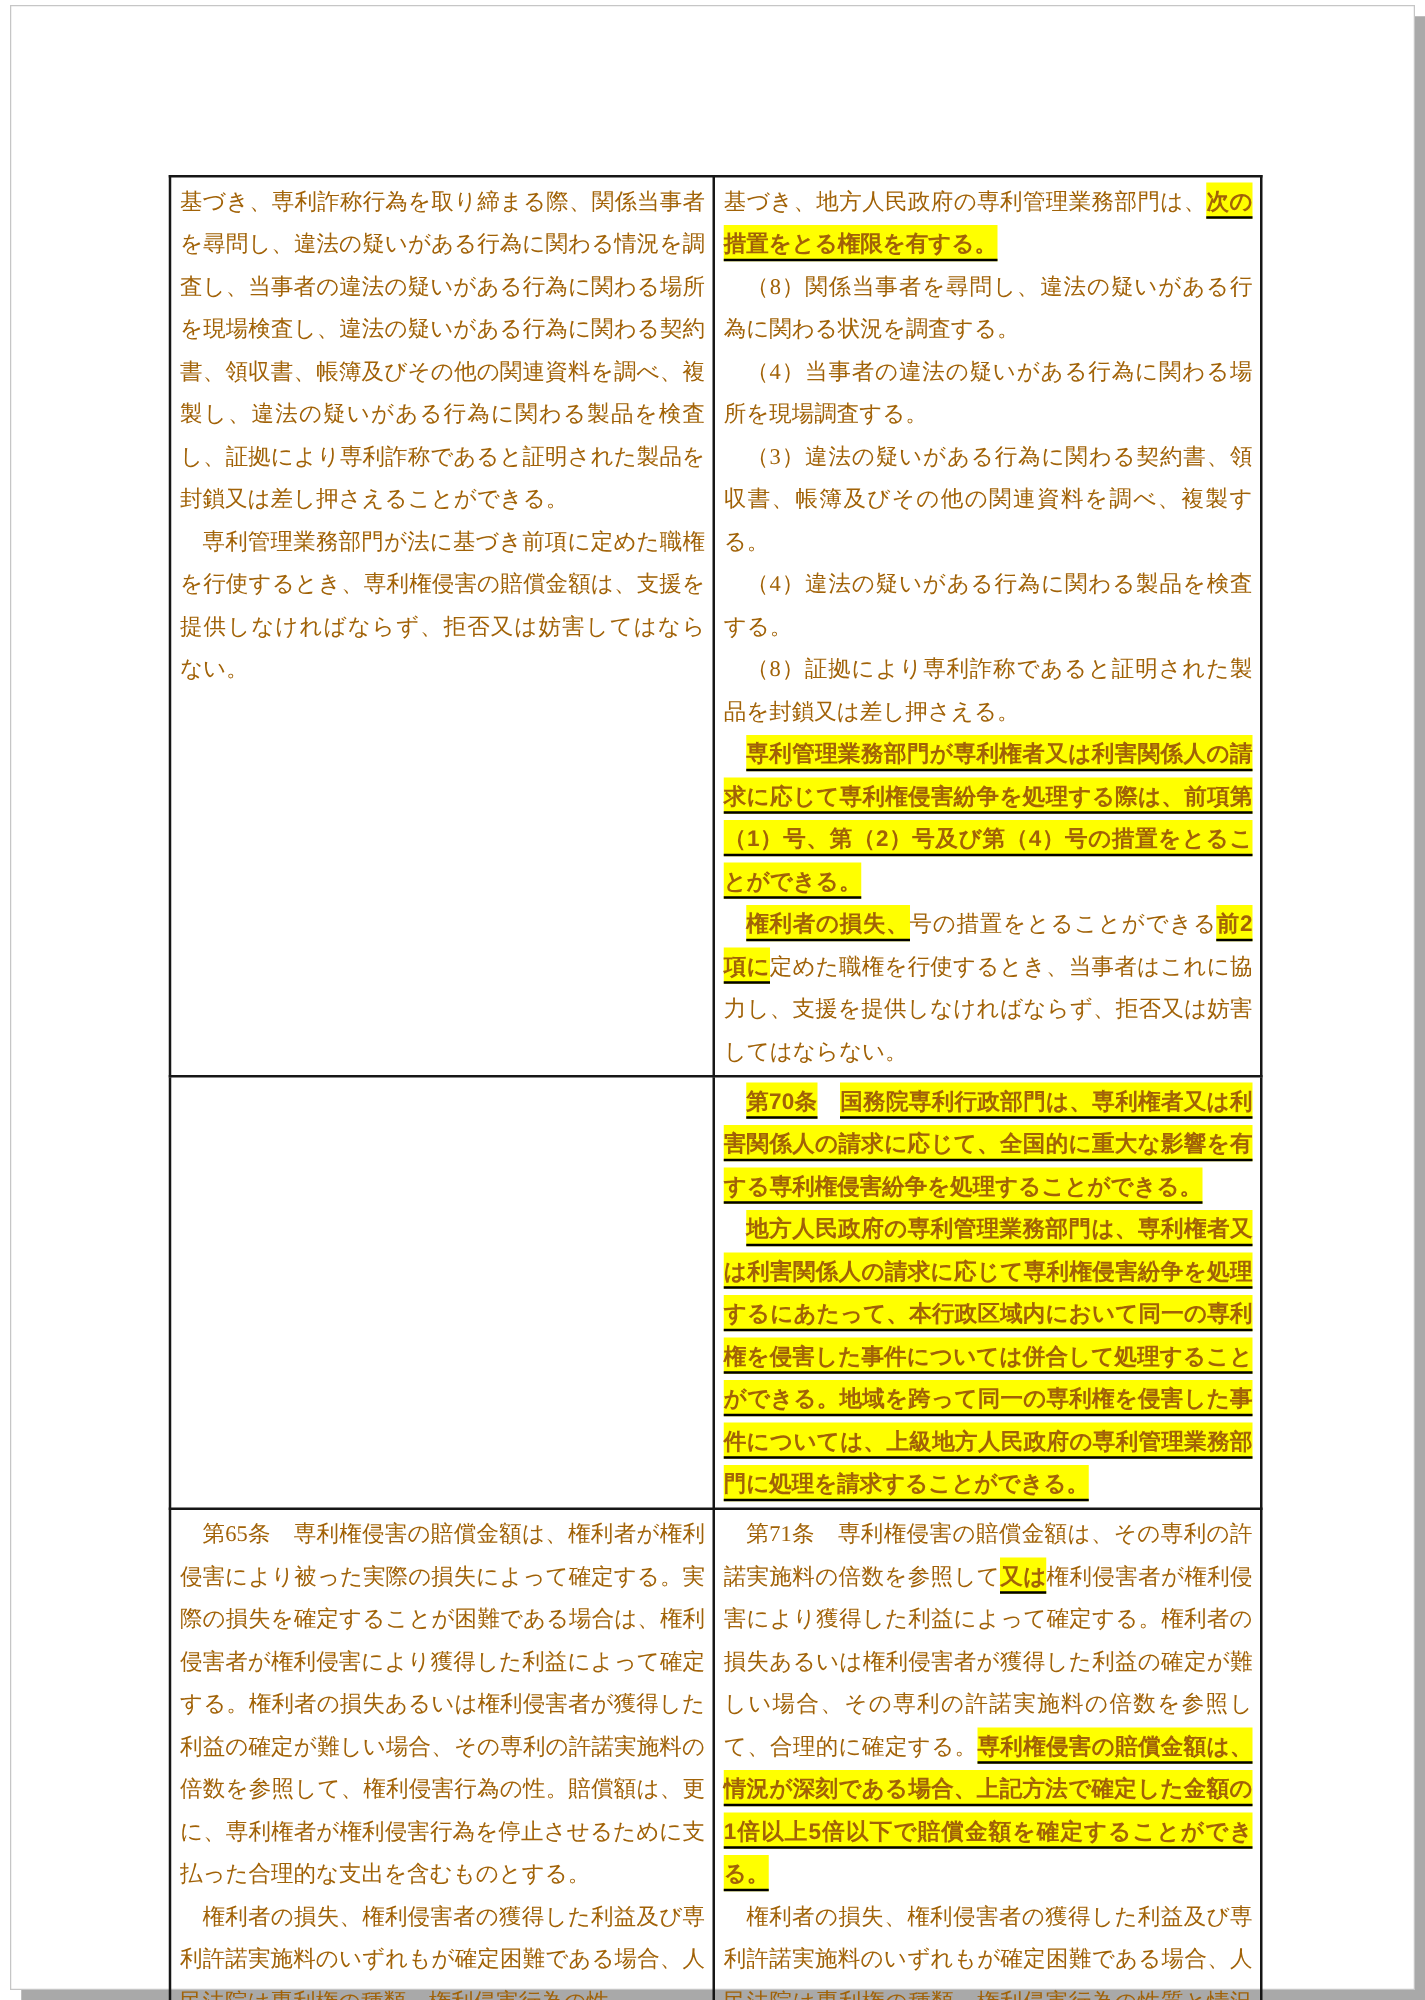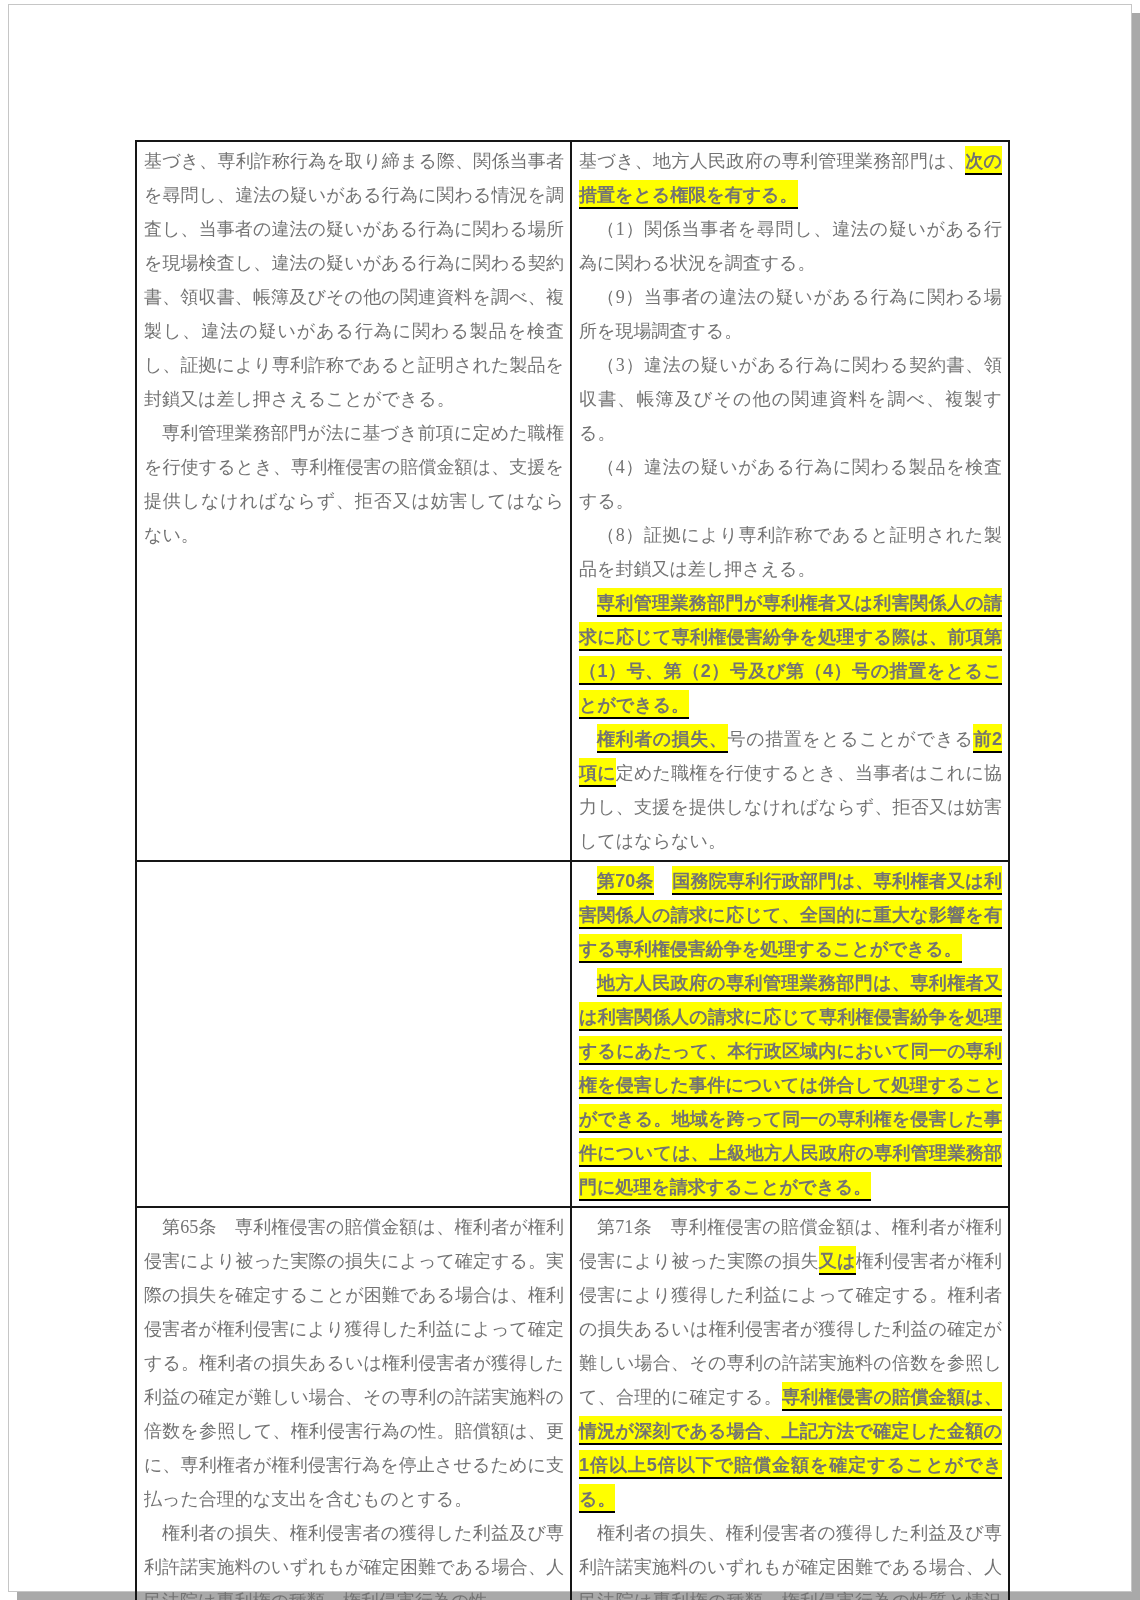--- a/index.html
+++ b/index.html
@@ -31,21 +31,21 @@
     width: 873px;
     border-collapse: collapse;
     table-layout: fixed;
   }
   .cmp-table col.col-left  { width: 435px; }
   .cmp-table col.col-right { width: 438px; }
   .cmp-table td {
     border: 2px solid #161616;
     vertical-align: top;
     padding: 2px 6px 2px 7px;
-    color: #737373;
+    color: #a16207;
     font-size: 18px;
     line-height: 34px;
     text-align: justify;
     overflow: hidden;
     margin-left: 18px;
   }
   .cmp-table tr:nth-child(1) td { height: 612px; }
   .cmp-table tr:nth-child(2) td { height: 296px; }
   .cmp-table tr:nth-child(3) td { height: 370px; }
   p.para {
@@ -75,41 +75,41 @@
       <col class="col-right">
     </colgroup>
     <tbody id="table-body">
         <tr>
           <td>
             <p class="para"><span class="plain">基づき、専利詐称行為を取り締まる際、関係当事者を尋問し、違法の疑いがある行為に関わる情況を調査し、当事者の違法の疑いがある行為に関わる場所を現場検査し、違法の疑いがある行為に関わる契約書、領収書、帳簿及びその他の関連資料を調べ、複製し、違法の疑いがある行為に関わる製品を検査し、証拠により専利詐称であると証明された製品を封鎖又は差し押さえることができる。</span></p>
             <p class="para indent"><span class="plain">専利管理業務部門が法に基づき前項に定めた職権を行使するとき、専利権侵害の賠償金額は、支援を提供しなければならず、拒否又は妨害してはならない。</span></p>
           </td>
           <td>
             <p class="para"><span class="plain">基づき、地方人民政府の専利管理業務部門は、</span><span class="hl">次の措置をとる権限を有する。</span></p>
-            <p class="para indent"><span class="plain">（1）関係当事者を尋問し、違法の疑いがある行為に関わる状況を調査する。</span></p>
-            <p class="para indent"><span class="plain">（9）当事者の違法の疑いがある行為に関わる場所を現場調査する。</span></p>
+            <p class="para indent"><span class="plain">（8）関係当事者を尋問し、違法の疑いがある行為に関わる状況を調査する。</span></p>
+            <p class="para indent"><span class="plain">（4）当事者の違法の疑いがある行為に関わる場所を現場調査する。</span></p>
             <p class="para indent"><span class="plain">（3）違法の疑いがある行為に関わる契約書、領収書、帳簿及びその他の関連資料を調べ、複製する。</span></p>
             <p class="para indent"><span class="plain">（4）違法の疑いがある行為に関わる製品を検査する。</span></p>
             <p class="para indent"><span class="plain">（8）証拠により専利詐称であると証明された製品を封鎖又は差し押さえる。</span></p>
             <p class="para indent"><span class="hl">専利管理業務部門が専利権者又は利害関係人の請求に応じて専利権侵害紛争を処理する際は、前項第（1）号、第（2）号及び第（4）号の措置をとることができる。</span></p>
             <p class="para indent"><span class="hl">権利者の損失、</span><span class="plain">号の措置をとることができる</span><span class="hl">前2項に</span><span class="plain">定めた職権を行使するとき、当事者はこれに協力し、支援を提供しなければならず、拒否又は妨害してはならない。</span></p>
           </td>
         </tr>
         <tr>
           <td></td>
           <td>
             <p class="para indent"><span class="hl">第70条</span><span class="plain">　</span><span class="hl">国務院専利行政部門は、専利権者又は利害関係人の請求に応じて、全国的に重大な影響を有する専利権侵害紛争を処理することができる。</span></p>
             <p class="para indent"><span class="hl">地方人民政府の専利管理業務部門は、専利権者又は利害関係人の請求に応じて専利権侵害紛争を処理するにあたって、本行政区域内において同一の専利権を侵害した事件については併合して処理することができる。地域を跨って同一の専利権を侵害した事件については、上級地方人民政府の専利管理業務部門に処理を請求することができる。</span></p>
           </td>
         </tr>
         <tr>
           <td>
             <p class="para indent"><span class="plain">第65条　専利権侵害の賠償金額は、権利者が権利侵害により被った実際の損失によって確定する。実際の損失を確定することが困難である場合は、権利侵害者が権利侵害により獲得した利益によって確定する。権利者の損失あるいは権利侵害者が獲得した利益の確定が難しい場合、その専利の許諾実施料の倍数を参照して、権利侵害行為の性。賠償額は、更に、専利権者が権利侵害行為を停止させるために支払った合理的な支出を含むものとする。</span></p>
             <p class="para indent"><span class="plain">権利者の損失、権利侵害者の獲得した利益及び専利許諾実施料のいずれもが確定困難である場合、人民法院は専利権の種類、権利侵害行為の性</span></p>
           </td>
           <td>
-            <p class="para indent"><span class="plain">第71条　専利権侵害の賠償金額は、権利者が権利侵害により被った実際の損失</span><span class="hl">又は</span><span class="plain">権利侵害者が権利侵害により獲得した利益によって確定する。権利者の損失あるいは権利侵害者が獲得した利益の確定が難しい場合、その専利の許諾実施料の倍数を参照して、合理的に確定する。</span><span class="hl">専利権侵害の賠償金額は、情況が深刻である場合、上記方法で確定した金額の1倍以上5倍以下で賠償金額を確定することができる。</span></p>
+            <p class="para indent"><span class="plain">第71条　専利権侵害の賠償金額は、その専利の許諾実施料の倍数を参照して</span><span class="hl">又は</span><span class="plain">権利侵害者が権利侵害により獲得した利益によって確定する。権利者の損失あるいは権利侵害者が獲得した利益の確定が難しい場合、その専利の許諾実施料の倍数を参照して、合理的に確定する。</span><span class="hl">専利権侵害の賠償金額は、情況が深刻である場合、上記方法で確定した金額の1倍以上5倍以下で賠償金額を確定することができる。</span></p>
             <p class="para indent"><span class="plain">権利者の損失、権利侵害者の獲得した利益及び専利許諾実施料のいずれもが確定困難である場合、人民法院は専利権の種類、権利侵害行為の性質と情況などの要素に基づき、</span></p>
           </td>
         </tr>
       </tbody>
   </table>
 </div>
 
 </body></html>

